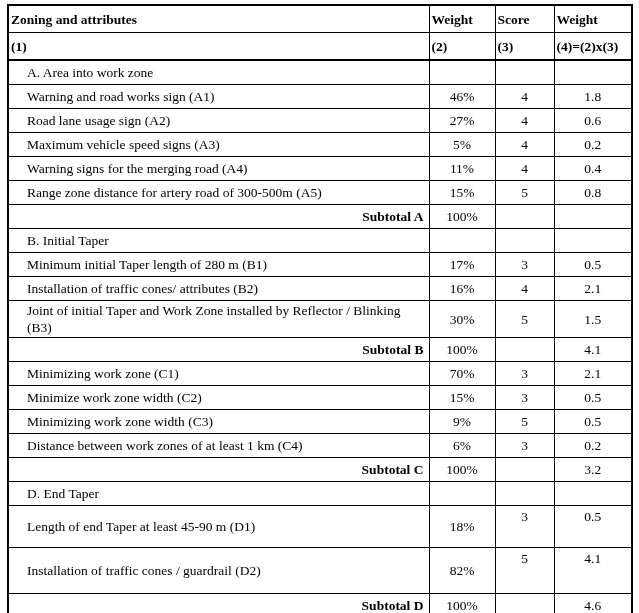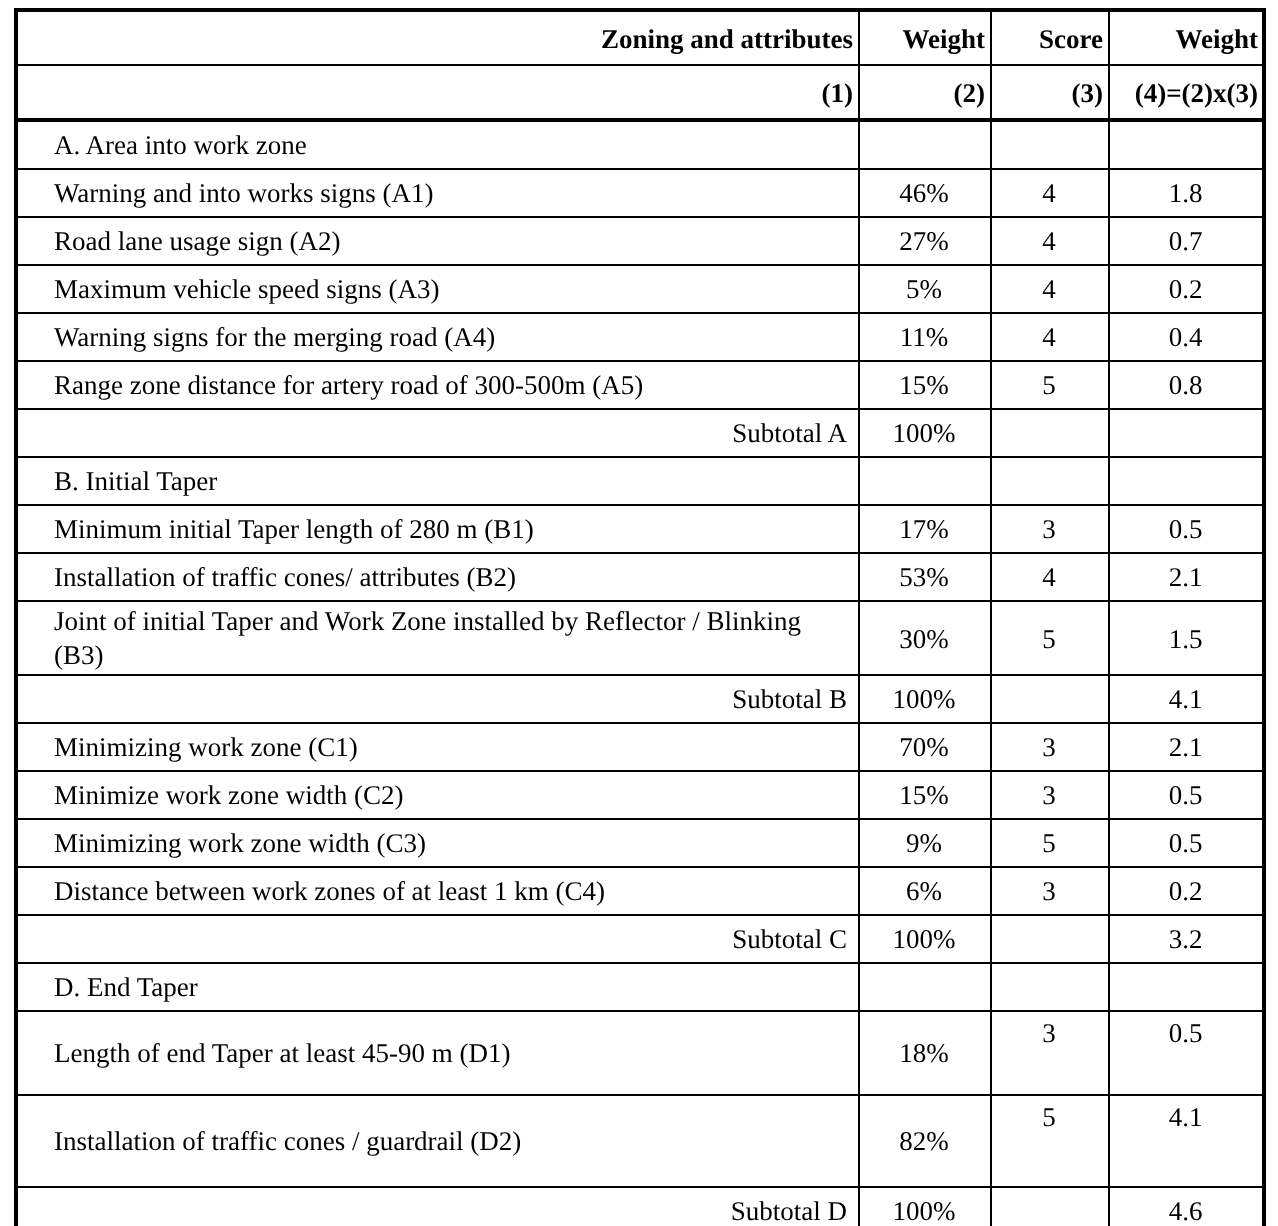--- a/index.html
+++ b/index.html
@@ -24,41 +24,42 @@
   }
   th, td {
     border: 1px solid #000000;
     font-size: 13.5px;
     line-height: 17px;
     color: #000000;
     overflow: hidden;
   }
   thead th {
     font-weight: bold;
-    text-align: right;
+    text-align: left;
     height: 24px;
     padding: 1px 2px;
   }
   thead tr.subhead th {
     border-bottom: 2px solid #000000;
   }
   td {
     height: 21px;
     padding: 1px 2px;
   }
   td.lab {
     text-align: left;
     padding-left: 18px;
   }
   td.num {
     text-align: center;
   }
   tr.sub td.lab {
     text-align: right;
     padding-right: 5px;
+    font-weight: bold;
   }
   tr.tall1 td { height: 38px; }
   tr.tall2 td { height: 42px; }
   td.vtop {
     vertical-align: top;
     padding-top: 2px;
   }
 </style>
 </head>
 <body>
@@ -86,30 +87,30 @@
       </tr>
     </thead>
     <tbody>
       <tr class="sec">
         <td class="lab">A. Area into work zone</td>
         <td class="num"></td>
         <td class="num"></td>
         <td class="num"></td>
       </tr>
       <tr>
-        <td class="lab">Warning and into works signs (A1)</td>
+        <td class="lab">Warning and road works sign (A1)</td>
         <td class="num">46%</td>
         <td class="num">4</td>
         <td class="num">1.8</td>
       </tr>
       <tr>
         <td class="lab">Road lane usage sign (A2)</td>
         <td class="num">27%</td>
         <td class="num">4</td>
-        <td class="num">0.7</td>
+        <td class="num">0.6</td>
       </tr>
       <tr>
         <td class="lab">Maximum vehicle speed signs (A3)</td>
         <td class="num">5%</td>
         <td class="num">4</td>
         <td class="num">0.2</td>
       </tr>
       <tr>
         <td class="lab">Warning signs for the merging road (A4)</td>
         <td class="num">11%</td>
@@ -135,21 +136,21 @@
         <td class="num"></td>
       </tr>
       <tr>
         <td class="lab">Minimum initial Taper length of 280 m (B1)</td>
         <td class="num">17%</td>
         <td class="num">3</td>
         <td class="num">0.5</td>
       </tr>
       <tr>
         <td class="lab">Installation of traffic cones/ attributes (B2)</td>
-        <td class="num">53%</td>
+        <td class="num">16%</td>
         <td class="num">4</td>
         <td class="num">2.1</td>
       </tr>
       <tr>
         <td class="lab">Joint of initial Taper and Work Zone installed by Reflector / Blinking (B3)</td>
         <td class="num">30%</td>
         <td class="num">5</td>
         <td class="num">1.5</td>
       </tr>
       <tr class="sub">

